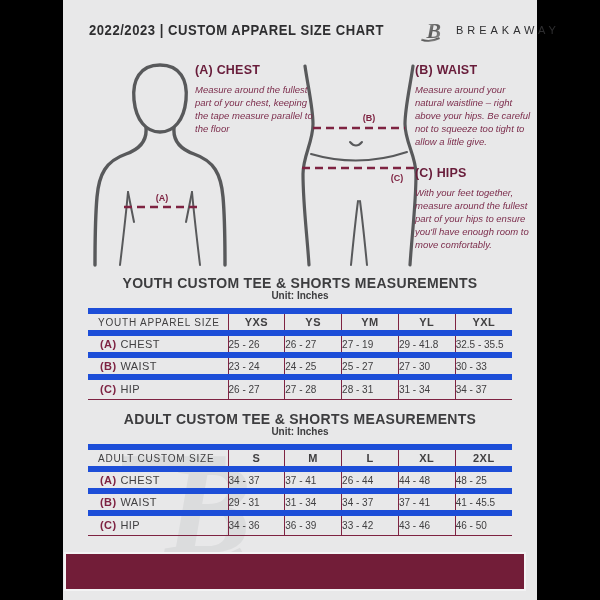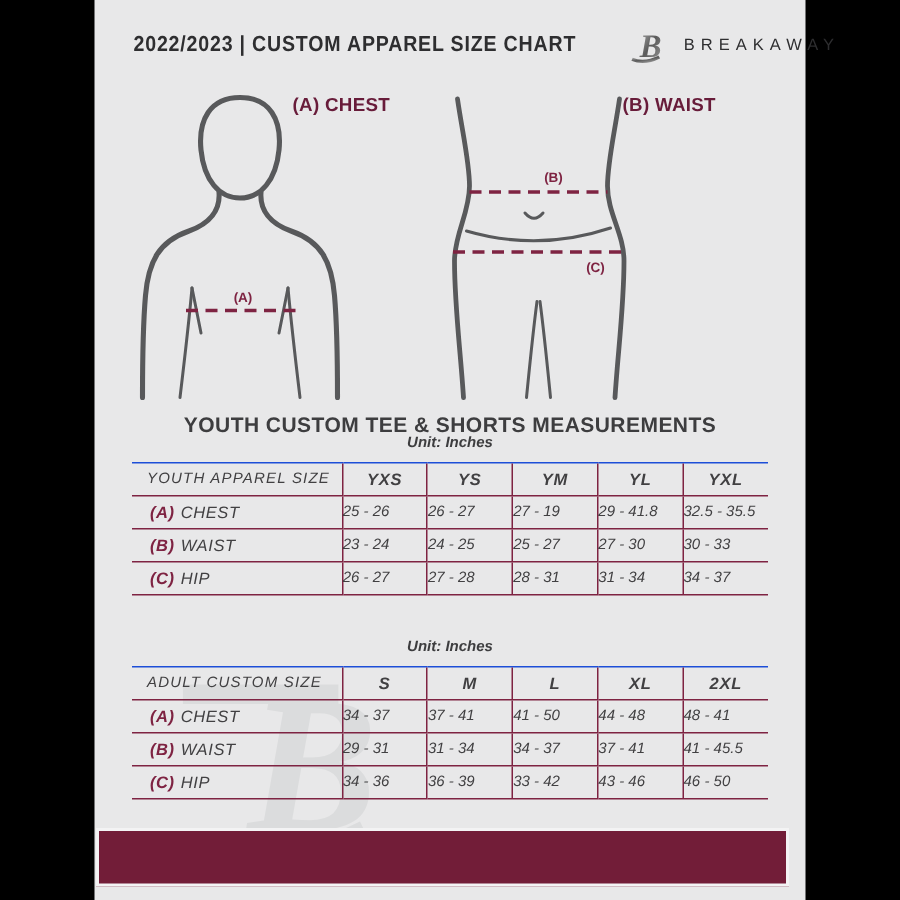--- a/index.html
+++ b/index.html
@@ -23,27 +23,27 @@
   .mtext h3 { font-size:12.5px; font-weight:bold; color:#681c3a; letter-spacing:0.2px; margin-bottom:6px; }
   .mtext p  { font-size:9.5px; font-style:italic; color:#7c2d4c; line-height:1.38; }
   .mtext-chest { left:132px; top:63px; }
   .mtext-waist { left:352px; top:63px; }
   .mtext-hips  { left:352px; top:166px; }
 
   
   .tbl-title { position:absolute; left:25px; width:424px; text-align:center; font-size:14px;
          font-weight:bold; color:#3d3d3f; letter-spacing:0.3px; z-index:2; }
   .tbl-unit  { position:absolute; left:25px; width:424px; text-align:center; font-size:10px;
-         font-style:italic; font-weight:bold; color:#3d3d3f; z-index:2; }
+         font-weight:bold; color:#3d3d3f; z-index:2; }
   .youth-title { top:275px; } .youth-unit { top:290px; }
   .adult-title { top:411px; } .adult-unit { top:426px; }
   table { position:absolute; left:25px; width:424px; border-collapse:collapse; table-layout:fixed; z-index:2; }
   .youth-tbl { top:308px; } .adult-tbl { top:444px; }
-  th, td { border-top:1px solid #1d4ed8; border-bottom:1px solid #7e2342; height:22px;
-           font-size:10px; color:#414042; vertical-align:middle; background:transparent;font-style:italic; }
+  th, td { border-top:6px solid #1d4ed8; border-bottom:1px solid #7e2342; height:22px;
+           font-size:10px; color:#414042; vertical-align:middle; background:transparent; }
   th + th, td + td { border-left:1px solid #7e2342; }
   th.label-col { width:140px; text-align:left; padding-left:10px; font-weight:normal; letter-spacing:0.8px; font-size:10px; }
   th.size-col  { text-align:center; font-weight:bold; font-size:11px; letter-spacing:0.5px;margin-top:44px; }
   td.row-label { text-align:left; padding-left:12px; font-size:11px; letter-spacing:0.4px; }
   td.row-label .key { color:#7e2342; font-weight:bold; margin-right:4px; }
   td.val { text-align:left; }
 
   
   .watermark { position:absolute; left:46px; top:422px; z-index:0; color:#dbdcdd; }
   .footer-bar { position:absolute; left:1px; top:552px; width:462px; height:39px;
@@ -102,23 +102,29 @@
         <path d="M65 139 C68 162 70 183 72 203"></path>
       </g>
       <line x1="18" y1="66" x2="110" y2="66" stroke="#7e2342" stroke-width="2.4" stroke-dasharray="8 5"></line>
       <text x="74" y="59" text-anchor="middle" font-size="9" font-weight="bold" fill="#7e2342">(B)</text>
       <line x1="7" y1="106" x2="122" y2="106" stroke="#7e2342" stroke-width="2.4" stroke-dasharray="8 5"></line>
       <text x="102" y="119" text-anchor="middle" font-size="9" font-weight="bold" fill="#7e2342">(C)</text>
     </svg>
 
     <div class="mtext mtext-chest">
       <h3><span>(A)</span> <span>CHEST</span></h3>
+      <p>Measure around the fullest part of your chest, keeping the tape measure parallel to the floor</p>
     </div>
     <div class="mtext mtext-waist">
       <h3><span>(B)</span> <span>WAIST</span></h3>
+      <p>Measure around your natural waistline – right above your hips. Be careful not to squeeze too tight to allow a little give.</p>
+    </div>
+    <div class="mtext mtext-hips">
+      <h3><span>(C)</span> <span>HIPS</span></h3>
+      <p>With your feet together, measure around the fullest part of your hips to ensure you'll have enough room to move comfortably.</p>
     </div>
 
     <div class="watermark">
       <svg width="190" height="168" viewBox="0 0 44 36">
         <path d="M3 8 L27 8" stroke="currentColor" stroke-width="3" fill="none"></path>
         <text x="13" y="29" font-family="Liberation Serif, serif" font-style="italic" font-weight="bold" font-size="30" fill="currentColor">B</text>
         <path d="M6 31 Q17 36 31 29" stroke="currentColor" stroke-width="3" fill="none"></path>
       </svg>
     </div>
 
@@ -156,40 +162,41 @@
             <td class="row-label"><span class="key">(C)</span><span>HIP</span></td>
             <td class="val">26 - 27</td>
             <td class="val">27 - 28</td>
             <td class="val">28 - 31</td>
             <td class="val">31 - 34</td>
             <td class="val">34 - 37</td>
           </tr>
         </tbody>
       </table>
 
+    <div class="tbl-title adult-title">ADULT CUSTOM TEE &amp; SHORTS MEASUREMENTS</div>
     <div class="tbl-unit adult-unit">Unit: Inches</div>
     <table class="adult-tbl">
         <thead>
           <tr>
             <th class="label-col">ADULT CUSTOM SIZE</th>
             <th class="size-col">S</th>
             <th class="size-col">M</th>
             <th class="size-col">L</th>
             <th class="size-col">XL</th>
             <th class="size-col">2XL</th>
           </tr>
         </thead>
         <tbody>
           <tr>
             <td class="row-label"><span class="key">(A)</span><span>CHEST</span></td>
             <td class="val">34 - 37</td>
             <td class="val">37 - 41</td>
-            <td class="val">41 - 50</td>
+            <td class="val">26 - 44</td>
             <td class="val">44 - 48</td>
-            <td class="val">48 - 41</td>
+            <td class="val">48 - 25</td>
           </tr>
           <tr>
             <td class="row-label"><span class="key">(B)</span><span>WAIST</span></td>
             <td class="val">29 - 31</td>
             <td class="val">31 - 34</td>
             <td class="val">34 - 37</td>
             <td class="val">37 - 41</td>
             <td class="val">41 - 45.5</td>
           </tr>
           <tr>

